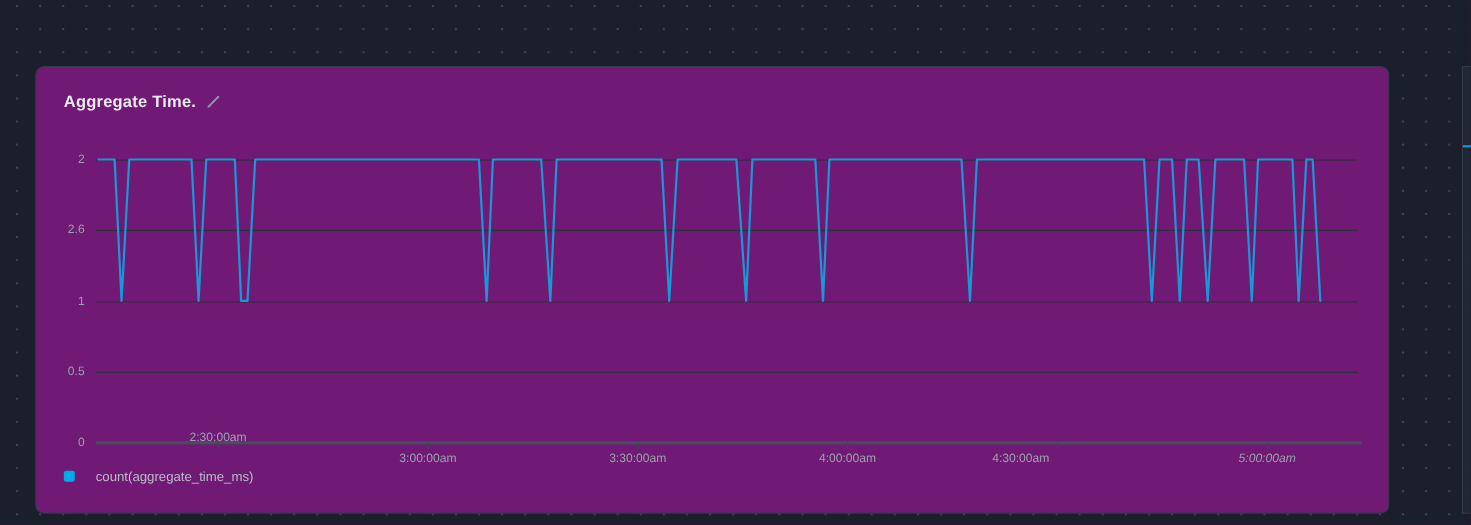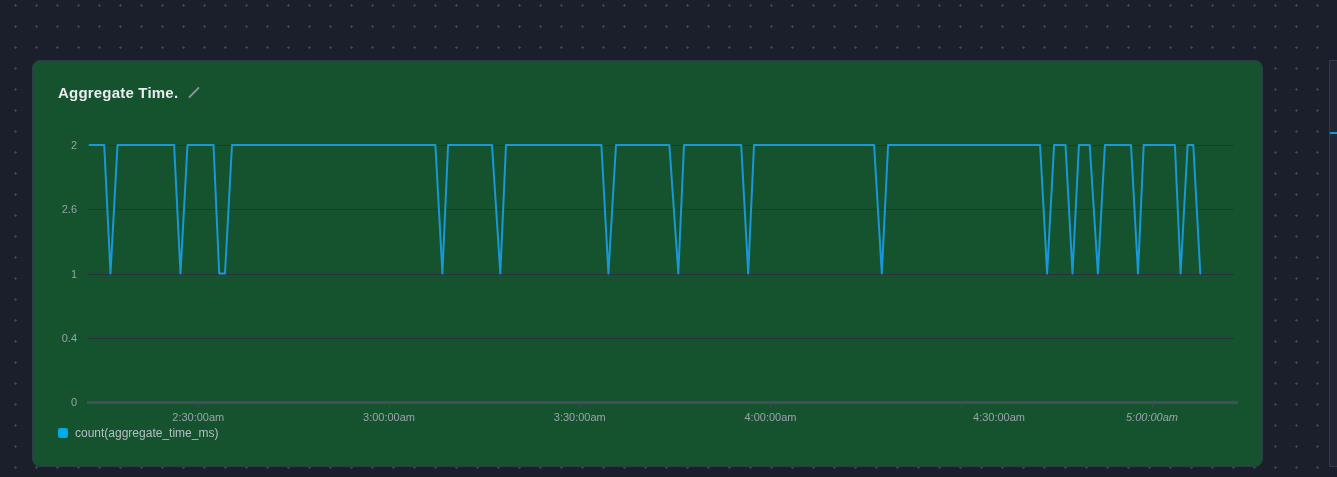--- a/index.html
+++ b/index.html
@@ -13,21 +13,21 @@
     background-image: radial-gradient(circle, #3d4452 1.1px, transparent 1.4px);
     background-size: 21px 21px;
     background-position: 5px 16px;
   }
   .panel {
     position: absolute;
     left: 32px;
     top: 60px;
     width: 1231px;
     height: 407px;
-    background: #14532d;
+    background: #701a75;
     border: 1px solid #303a49;
     border-radius: 8px;
     box-sizing: border-box;
   }
   .panel-title-row {
     position: absolute;
     left: 25px;
     top: 23px;
     display: flex;
     align-items: center;
@@ -79,21 +79,21 @@
     color: #9aa2ae;
     white-space: nowrap;
   }
   .plot-svg { position: absolute; overflow: visible; }
   .legend-row {
     position: absolute;
     left: 25px;
     bottom: 26px;
     display: flex;
     align-items: center;
-    gap: 7px;
+    gap: 19px;
     cursor: pointer;
   }
   .legend-swatch {
     width: 10px;
     height: 10px;
     border-radius: 2px;
     flex: 0 0 auto;
   }
   .legend-label {
     font-size: 12px;
@@ -135,33 +135,33 @@
   </div>
 
   <div class="chart" id="chart">
       <div class="gridline" style="left: 54px; top: 84px; width: 1147px;"></div>
       <div class="ylabel" style="left: 0px; top: 79px;">2</div>
       <div class="gridline" style="left: 54px; top: 148.25px; width: 1147px;"></div>
       <div class="ylabel" style="left: 0px; top: 143.25px;">2.6</div>
       <div class="gridline" style="left: 54px; top: 212.5px; width: 1147px;"></div>
       <div class="ylabel" style="left: 0px; top: 207.5px;">1</div>
       <div class="gridline" style="left: 54px; top: 276.75px; width: 1147px;"></div>
-      <div class="ylabel" style="left: 0px; top: 271.75px;">0.4</div>
+      <div class="ylabel" style="left: 0px; top: 271.75px;">0.5</div>
       <div class="gridline baseline" style="left: 54px; top: 340px; width: 1151px;"></div>
       <div class="ylabel" style="left: 0px; top: 336px;">0</div>
       <div class="xtick" style="left: 165.267px; top: 341px;"></div>
-      <div class="xlabel" style="left: 165.267px; top: 350px;">2:30:00am</div>
+      <div class="xlabel" style="left: 165.267px; top: 331px;">2:30:00am</div>
       <div class="xtick" style="left: 356.009px; top: 341px;"></div>
       <div class="xlabel" style="left: 356.009px; top: 350px; text-align: right;">3:00:00am</div>
       <div class="xtick" style="left: 546.752px; top: 341px;"></div>
       <div class="xlabel" style="left: 546.752px; top: 350px;">3:30:00am</div>
       <div class="xtick" style="left: 737.495px; top: 341px;"></div>
       <div class="xlabel" style="left: 737.495px; top: 350px;">4:00:00am</div>
       <div class="xtick" style="left: 928.238px; top: 341px;"></div>
-      <div class="xlabel" style="left: 966px; top: 350px;">4:30:00am</div>
+      <div class="xlabel" style="left: 895px; top: 350px;">4:30:00am</div>
       <div class="xtick" style="left: 1118.98px; top: 341px;"></div>
       <div class="xlabel" style="left: 1118.98px; top: 350px; font-style: italic;">5:00:00am</div>
       <svg class="plot-svg" width="1147" height="257" style="left: 54px; top: 84px;">
         <polyline points="2.5,0.0 17.2,0.0 23.5,128.5 30.5,0.0 87.1,0.0 93.5,128.5 100.5,0.0 126.5,0.0 132.2,128.5 138.0,128.5 145.0,0.0 348.4,0.0 355.4,128.5 361.1,0.0 405.0,0.0 413.3,128.5 419.0,0.0 514.4,0.0 521.4,128.5 529.0,0.0 582.4,0.0 591.3,128.5 597.0,0.0 654.2,0.0 661.2,128.5 667.0,0.0 787.1,0.0 794.8,128.5 801.1,0.0 953.1,0.0 960.1,128.5 967.1,0.0 978.5,0.0 985.5,128.5 991.9,0.0 1002.7,0.0 1010.9,128.5 1017.9,0.0 1044.0,0.0 1051.0,128.5 1056.7,0.0 1087.9,0.0 1093.6,128.5 1100.6,0.0 1106.3,0.0 1113.3,128.5" fill="none" stroke="#1a97d6" stroke-width="2" stroke-linejoin="round" stroke-linecap="round"></polyline>
       </svg>
     </div>
 
   <div class="legend-row">
     <span class="legend-swatch" id="legend-swatch" style="background: rgb(0, 169, 232);"></span>
     <span class="legend-label">count(aggregate_time_ms)</span>

